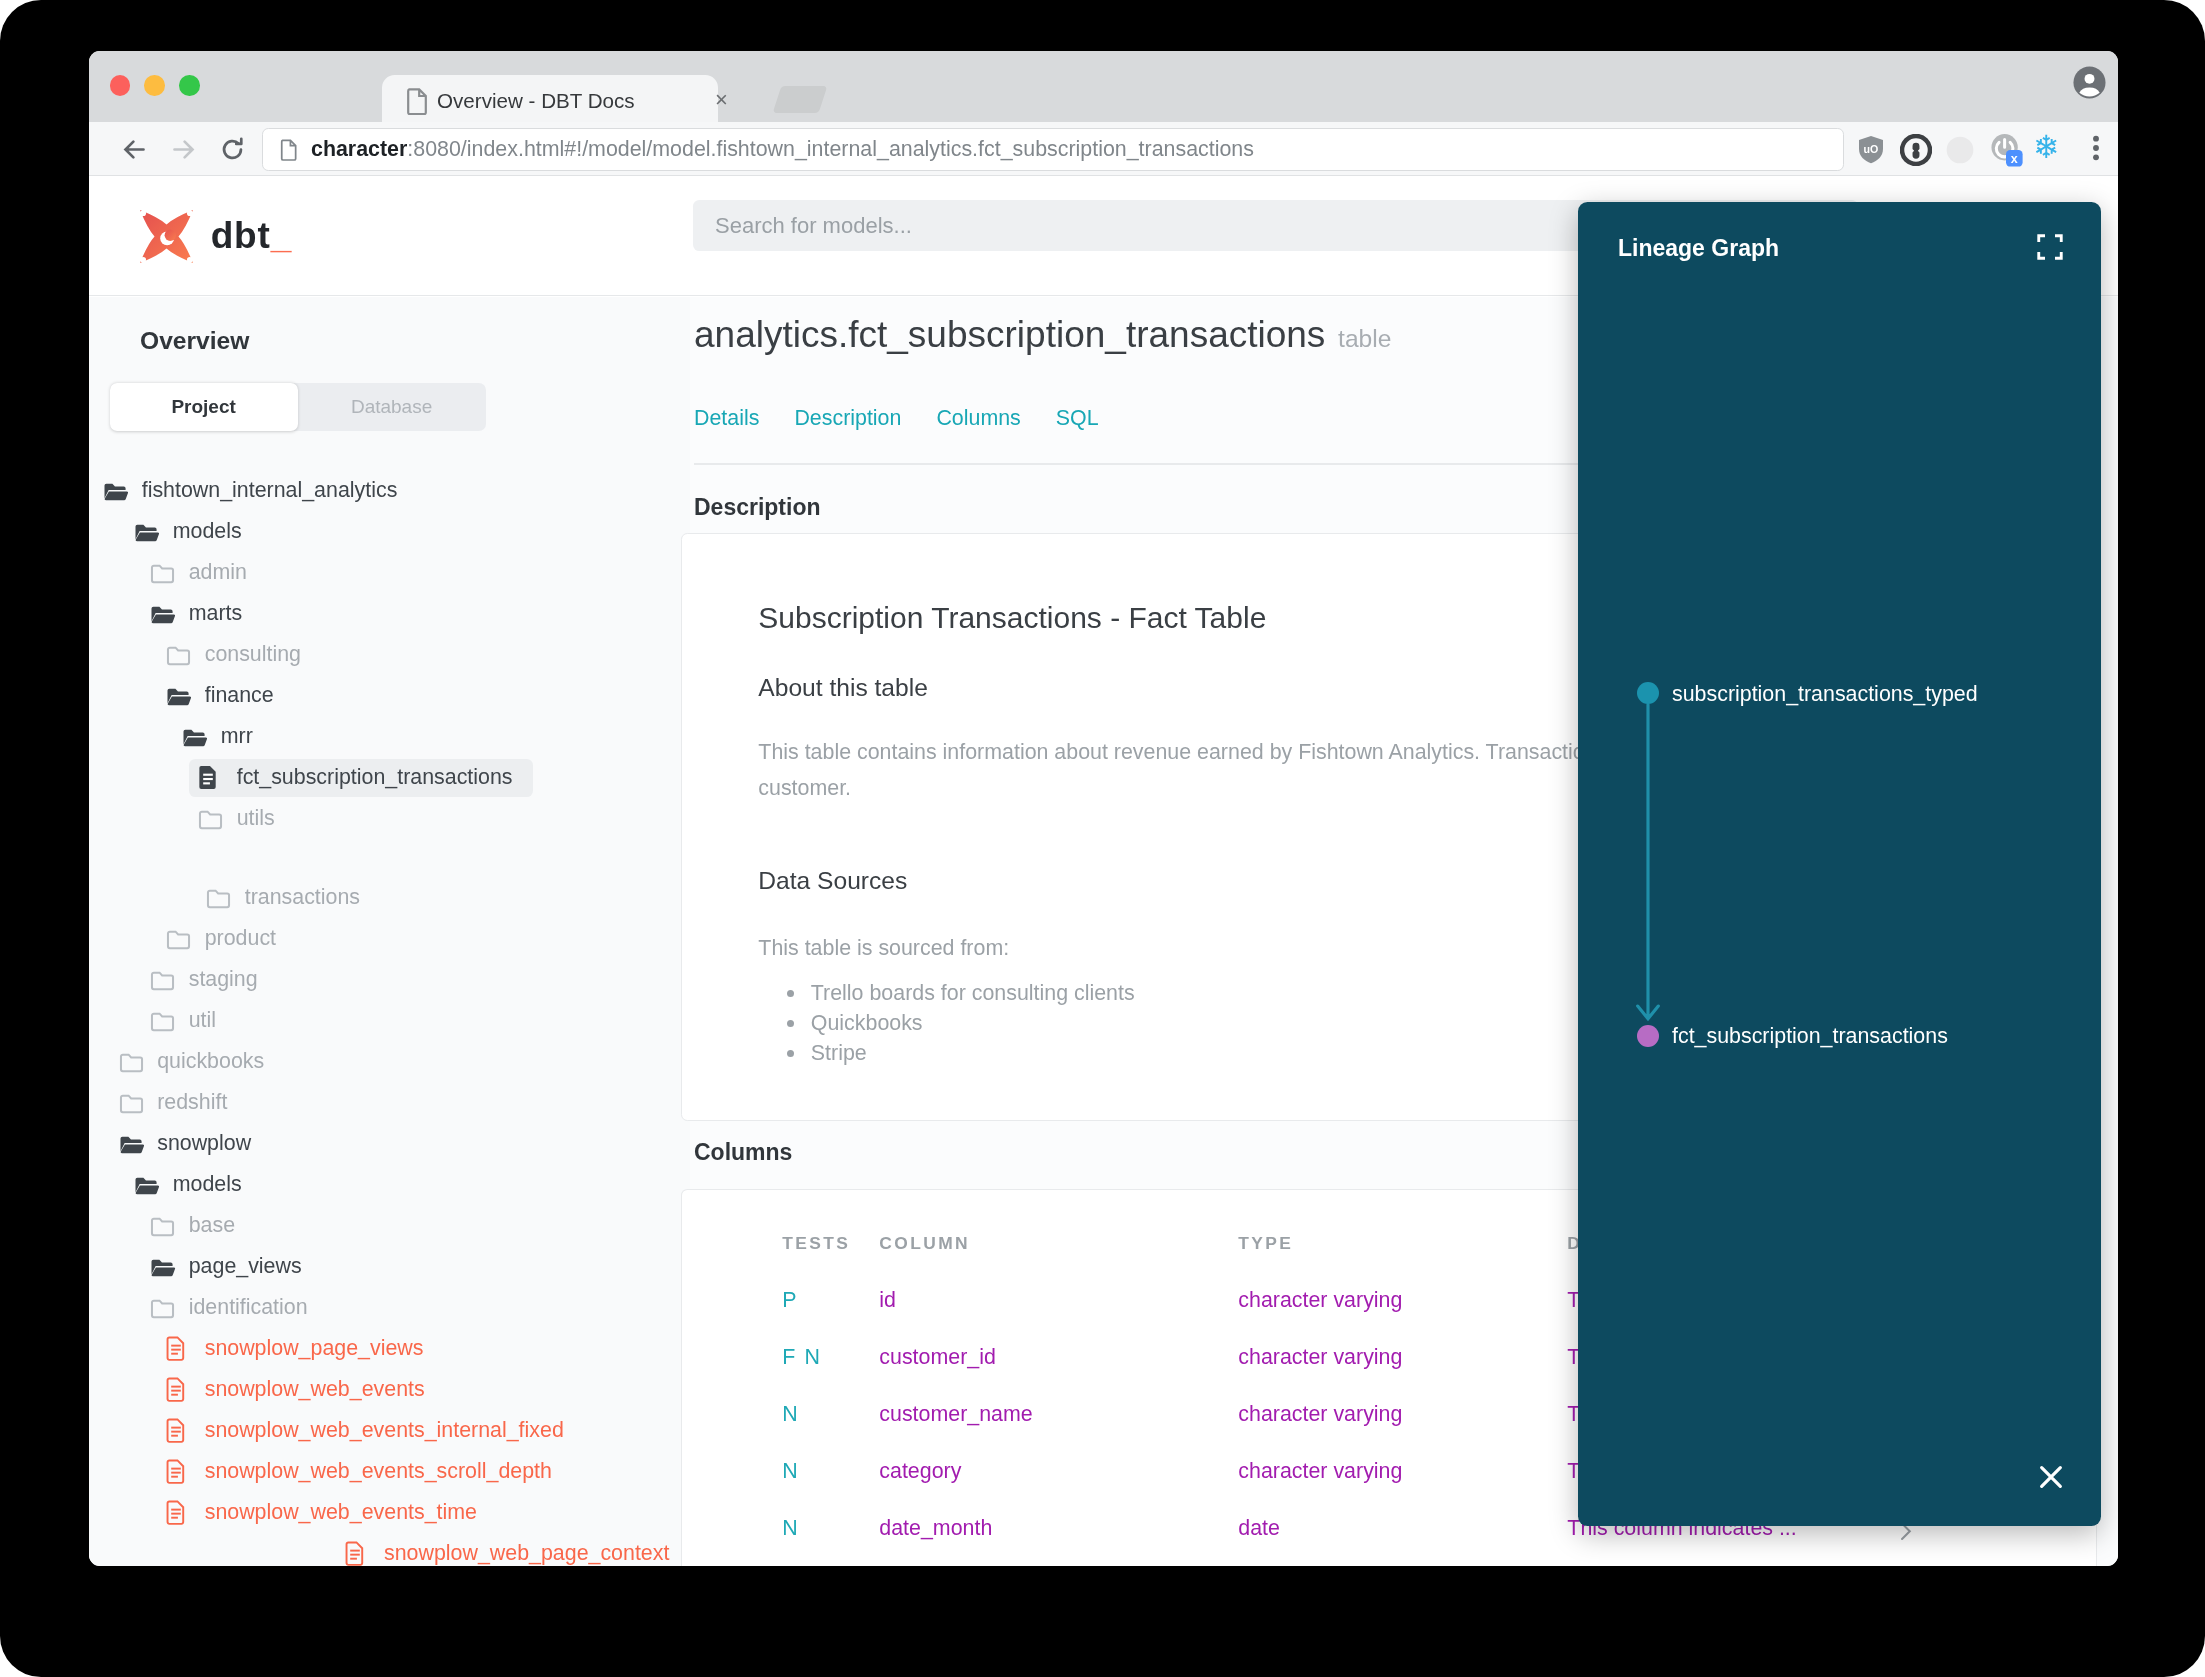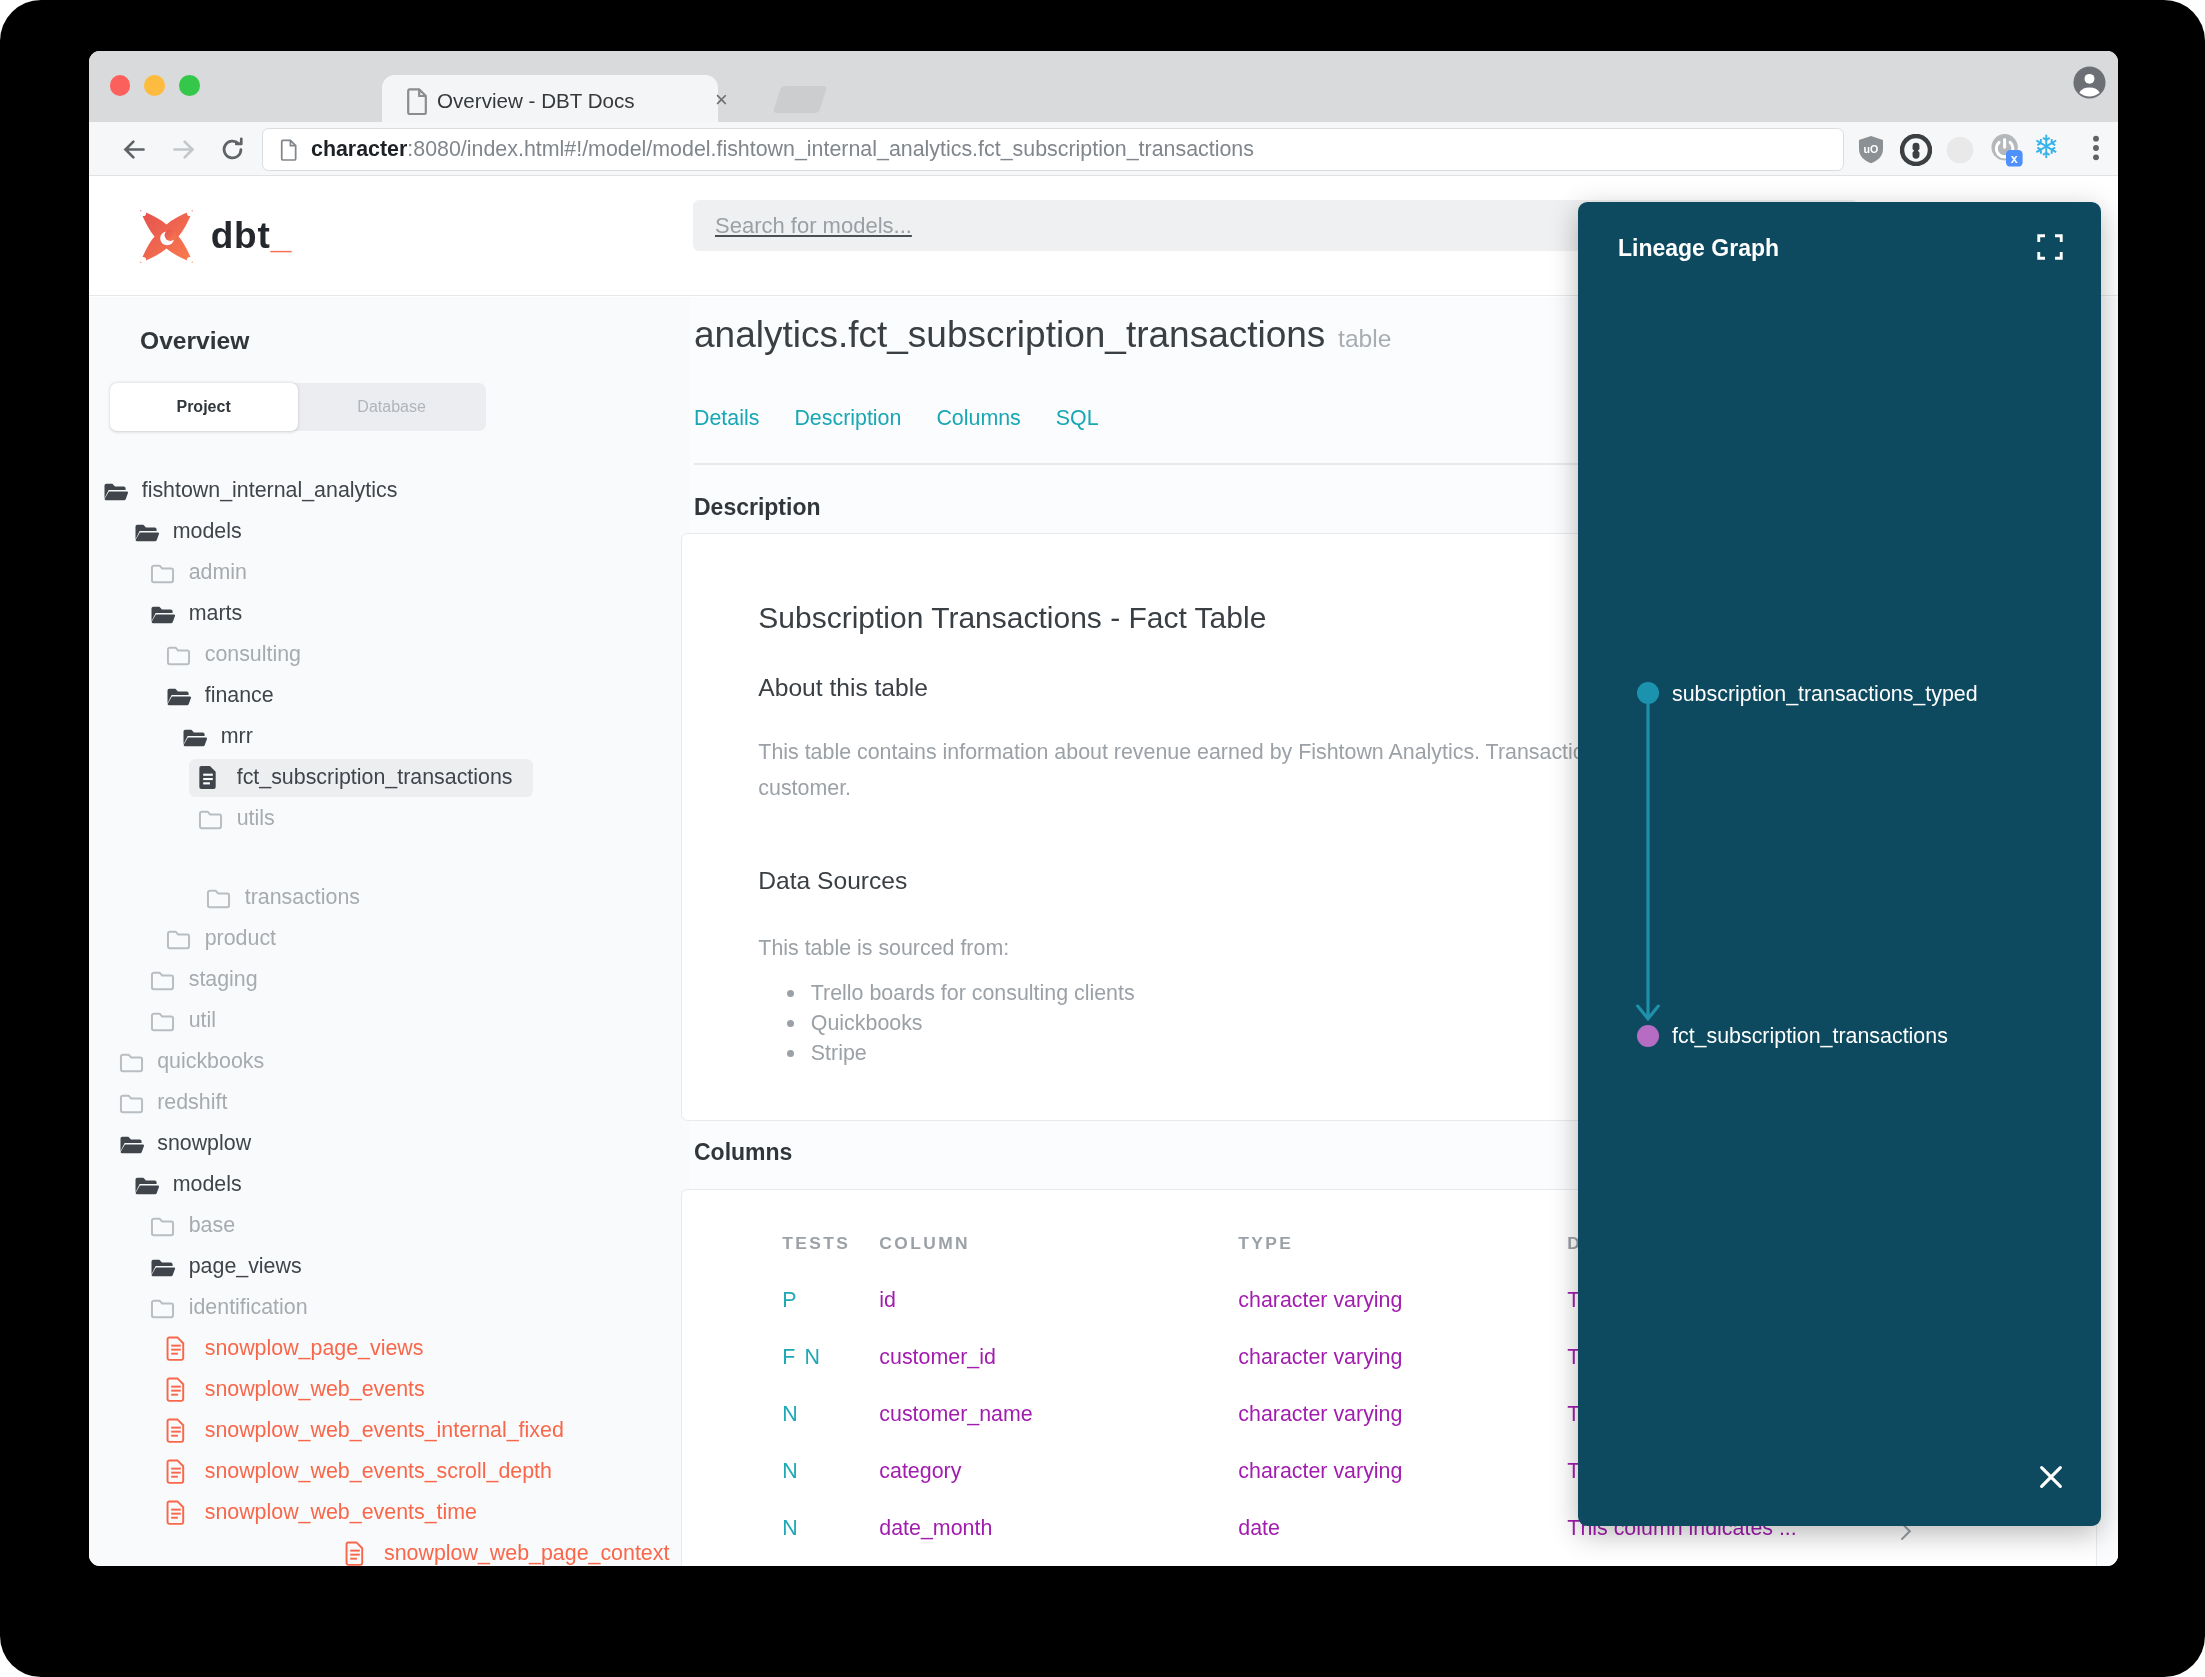--- a/index.html
+++ b/index.html
@@ -24,28 +24,28 @@
   .omni-doc { position:absolute; left:17.4px; top:10.3px; }
   .url { position:absolute; left:48px; top:8.7px; font-size:21.4px; color:#80868b; white-space:nowrap; }
   .url b { color:#1d2125; font-weight:700; }
   .extic { position:absolute; top:0; height:54px; width:40px; }
 
   
   .appheader { position:absolute; left:0; top:125px; width:2029px; height:120px; background:#fff; border-bottom:1.6px solid #e6e8ea; }
   .logo { position:absolute; left:46px; top:28.5px; display:flex; align-items:center; }
   .logo-word { font-size:37px; font-weight:700; color:#24272b; letter-spacing:0.8px; margin-left:12.7px; }
   .logo-underscore { color:#fc6d50; font-weight:700; font-size:37px; }
-  .searchbar { position:absolute; left:604px; top:24px; width:1165px; height:51px; background:#eef0f2; border-radius:6.3px; border:none; padding-left:22px; font-size:22px; color:#4a4f54; font-family:inherit; outline:none;text-decoration:underline; }
+  .searchbar { position:absolute; left:604px; top:24px; width:1165px; height:51px; background:#eef0f2; border-radius:6.3px; border:none; padding-left:22px; font-size:22px; color:#4a4f54; font-family:inherit; outline:none; }
   .searchbar::placeholder { color:#9aa0a5; }
 
   
   .sidebar { position:absolute; left:0; top:246px; width:601px; height:1269px; background:#f9fafb; }
   .sb-head { position:absolute; left:51px; top:30px; font-size:24.6px; font-weight:700; color:#31363b; }
   .segment { position:absolute; left:20.6px; top:86px; width:376px; height:48px; background:#ebedf0; border-radius:7.1px; display:flex; }
-  .seg-btn { flex:1; display:flex; align-items:center; justify-content:center; font-size:16px; color:#b0b5ba; border-radius:7.1px; cursor:pointer; }
+  .seg-btn { flex:1; display:flex; align-items:center; justify-content:center; font-size:19px; color:#b0b5ba; border-radius:7.1px; cursor:pointer; }
   .seg-btn.active { background:#fff; color:#31363b; font-weight:700; box-shadow:0 0.8px 3.2px rgba(0,0,0,.18); }
   .tree { position:absolute; left:0; top:173px; width:601px; }
   .tree-item { height:41px; display:flex; align-items:center; cursor:pointer; }
   .tree-item .hl { display:flex; align-items:center; height:38px; border-radius:6.3px; padding:0 20.6px 0 8px; margin-left:-8px; }
   .tree-item.selected .hl { background:#eceef0; min-width:333px; }
   .tree-ic { display:flex; width:27px; margin-right:12.7px; flex:none; }
   .tree-label { font-size:21.4px; white-space:nowrap; }
   .t-dark { color:#3f454b; } .t-muted { color:#a6abb0; } .t-red { color:#f9674a; }
 
   

